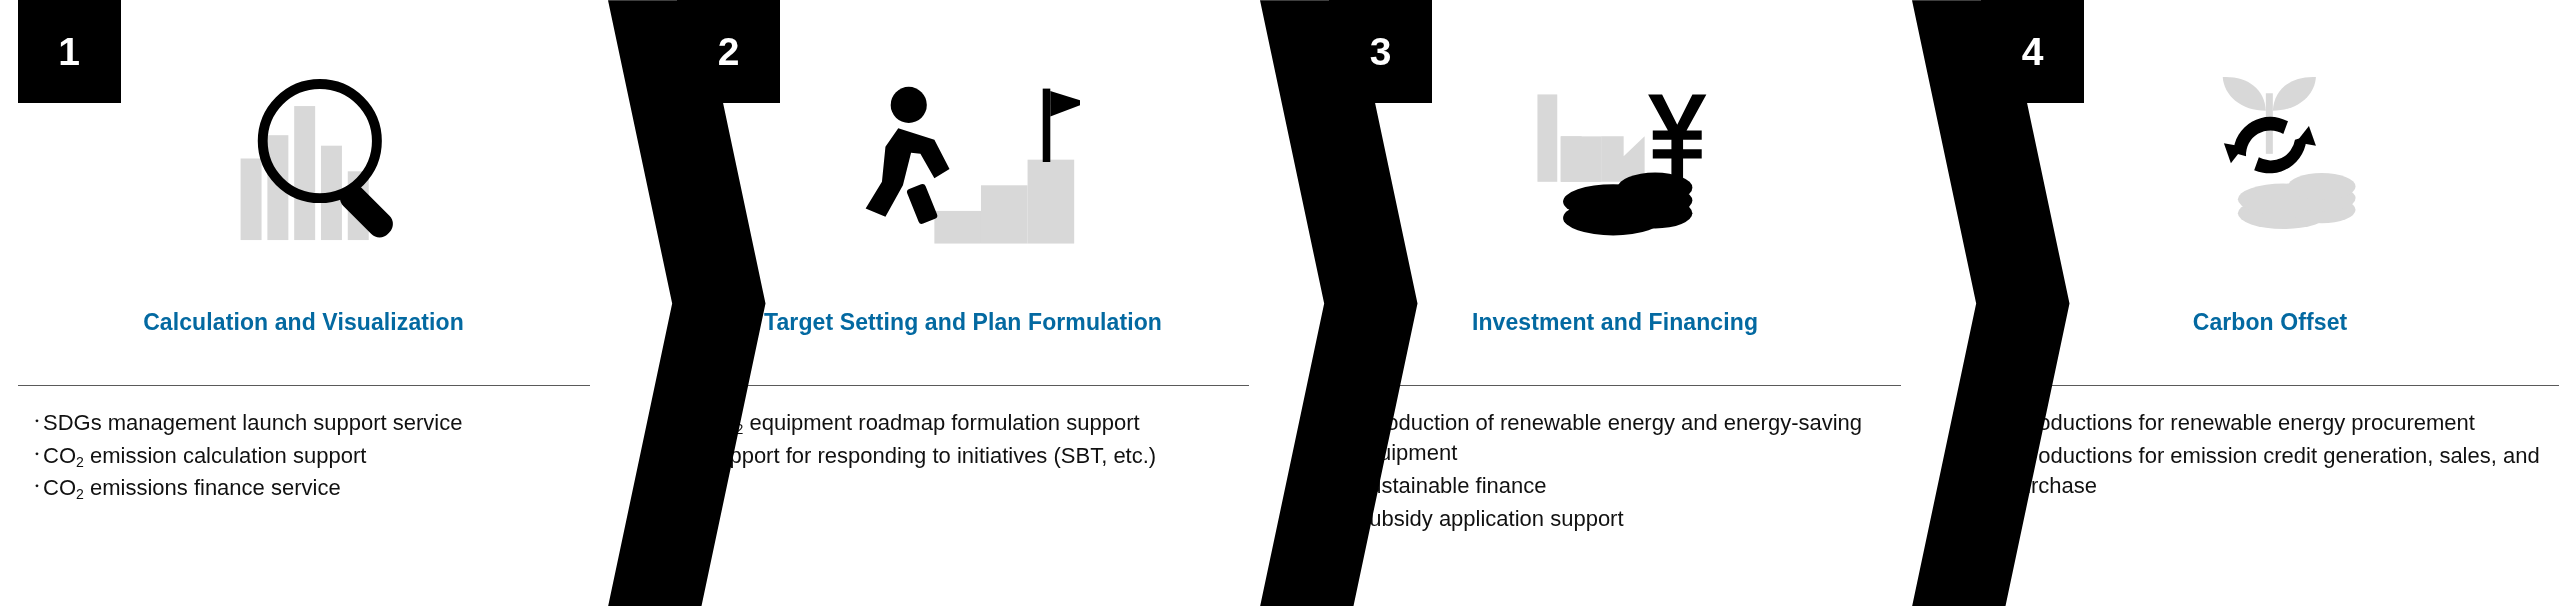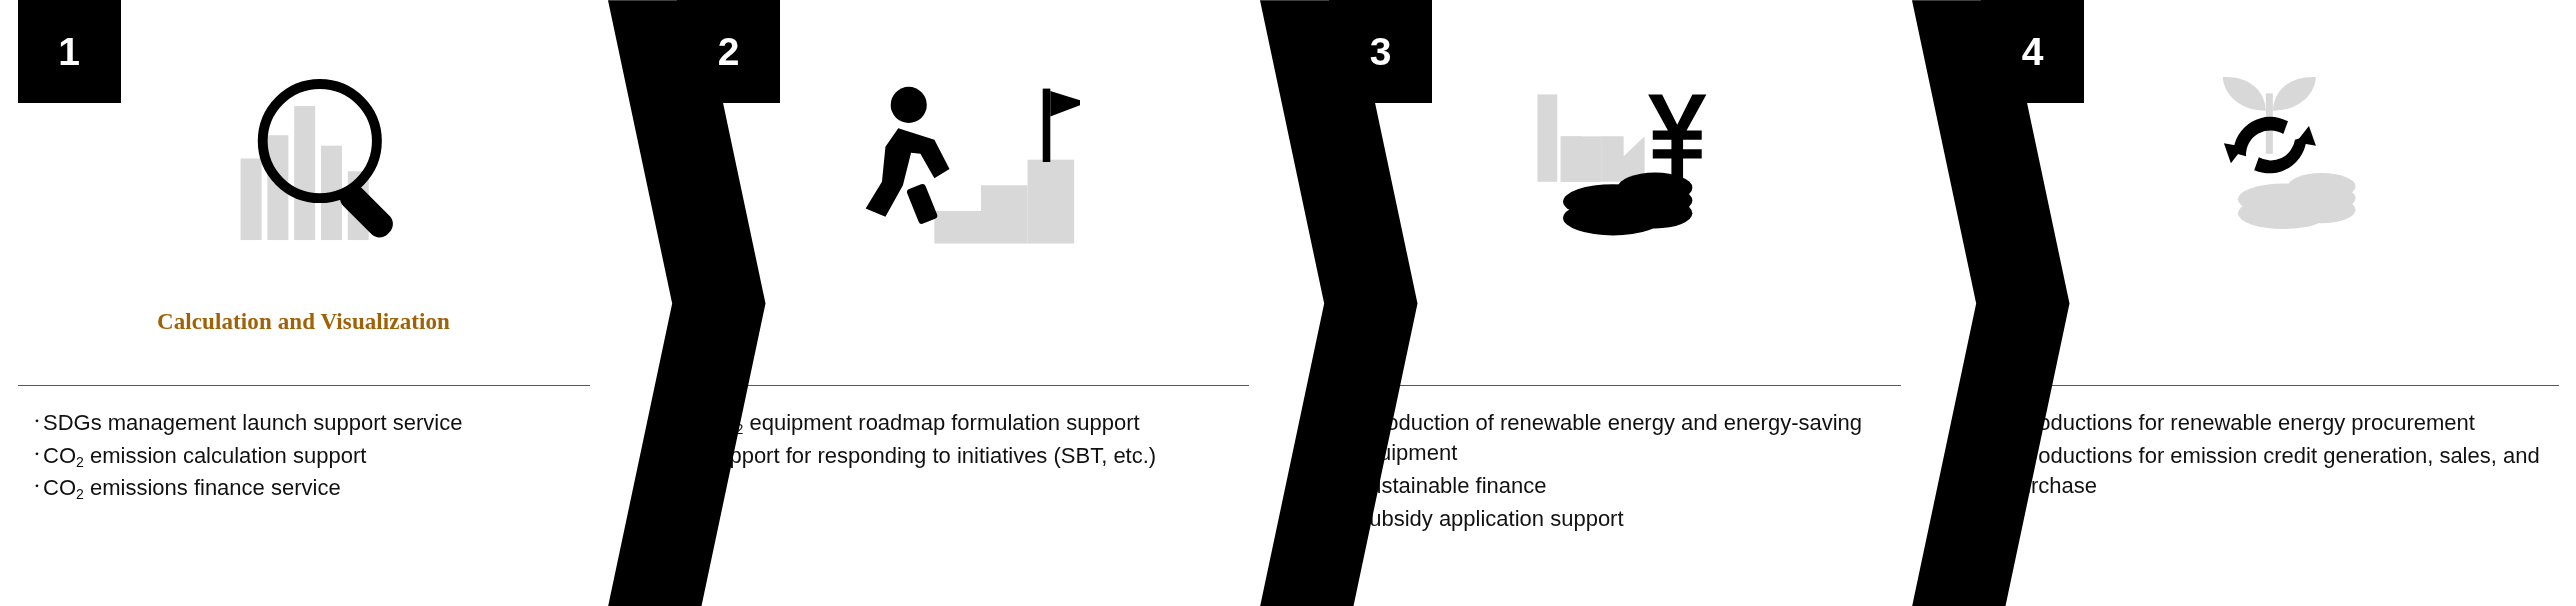--- a/index.html
+++ b/index.html
@@ -56,23 +56,22 @@
     align-items: center;
     justify-content: center;
   }
   .title {
     position: absolute;
     top: 309px;
     width: 100%;
     text-align: center;
     font-size: 23px;
     font-weight: 700;
-    color: #a16207;
+    color: #0369a1;
     letter-spacing: 0.1px;
-    font-family: Liberation Serif, serif;
   }
   .rule {
     position: absolute;
     top: 385px;
     height: 1.2px;
     background: #5a5a5a;
   }
   .bullets {
     position: absolute;
     top: 408px;
@@ -156,20 +155,21 @@
         <rect x="310" y="152" width="80" height="144" fill="#d8d8d8"></rect>
 
         <rect x="336" y="30" width="13" height="126" fill="#000"></rect>
         <polygon points="349,34 412,54 349,78" fill="#000"></polygon>
 
         <circle cx="106" cy="58" r="31" fill="#000"></circle>
         <path d="M88 98 L150 118 L176 168 L150 184 L126 142 L110 140 L96 196 L66 250 L32 236 L60 190 L66 130 Z" fill="#000"></path>
         <rect x="112" y="196" width="34" height="64" rx="6" fill="#000" transform="rotate(-22 129 228)"></rect>
       </svg>
     </div>
+    <div class="title">Target Setting and Plan Formulation</div>
     <div class="rule" style="left:0; width:572px;"></div>
     <div class="bullets" style="left:10.5px; width:560px;">
       <div class="bullet">
         <span class="dot">・</span>
         <span class="txt"><span>CO</span><sub>2</sub><span> equipment roadmap formulation support</span></span>
       </div>
       <div class="bullet">
         <span class="dot">・</span>
         <span class="txt"><span>Support for responding to initiatives (SBT, etc.)</span></span>
       </div>
@@ -196,20 +196,21 @@
           <polygon points="256,40 280,40 306,92 332,40 356,40 322,102 348,102 348,118 316,118 316,134 348,134 348,150 316,150 316,186 296,186 296,150 264,150 264,134 296,134 296,118 264,118 264,102 290,102"></polygon>
         </g>
 
         <ellipse cx="196" cy="252" rx="86" ry="30" fill="#000"></ellipse>
         <ellipse cx="196" cy="224" rx="86" ry="30" fill="#000"></ellipse>
         <ellipse cx="268" cy="244" rx="64" ry="26" fill="#000"></ellipse>
         <ellipse cx="268" cy="222" rx="64" ry="26" fill="#000"></ellipse>
         <ellipse cx="268" cy="200" rx="64" ry="26" fill="#000"></ellipse>
       </svg>
     </div>
+    <div class="title">Investment and Financing</div>
     <div class="rule" style="left:0; width:572px;"></div>
     <div class="bullets" style="left:10.5px; width:560px;">
       <div class="bullet">
         <span class="dot">・</span>
         <span class="txt"><span>Introduction of renewable energy and energy-saving equipment</span></span>
       </div>
       <div class="bullet">
         <span class="dot">・</span>
         <span class="txt"><span>Sustainable finance</span></span>
       </div>
@@ -242,20 +243,21 @@
           <polygon points="278,138 244,132 266,104"></polygon>
         </g>
 
         <ellipse cx="222" cy="254" rx="78" ry="27" fill="#d8d8d8"></ellipse>
         <ellipse cx="222" cy="230" rx="78" ry="27" fill="#d8d8d8"></ellipse>
         <ellipse cx="288" cy="248" rx="58" ry="23" fill="#d8d8d8"></ellipse>
         <ellipse cx="288" cy="228" rx="58" ry="23" fill="#d8d8d8"></ellipse>
         <ellipse cx="288" cy="208" rx="58" ry="23" fill="#d8d8d8"></ellipse>
       </svg>
     </div>
+    <div class="title">Carbon Offset</div>
     <div class="rule" style="left:0; width:578px;"></div>
     <div class="bullets" style="left:10.5px; width:566px;">
       <div class="bullet">
         <span class="dot">・</span>
         <span class="txt"><span>Introductions for renewable energy procurement</span></span>
       </div>
       <div class="bullet">
         <span class="dot">・</span>
         <span class="txt"><span>Introductions for emission credit generation, sales, and purchase</span></span>
       </div>

